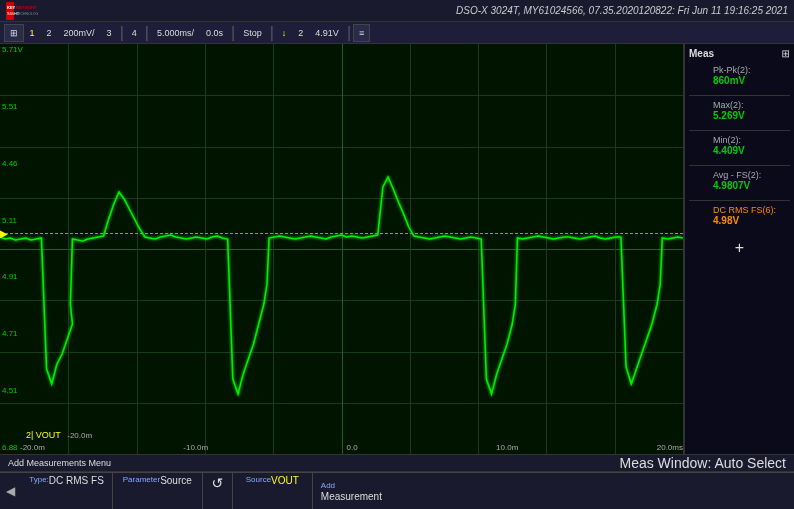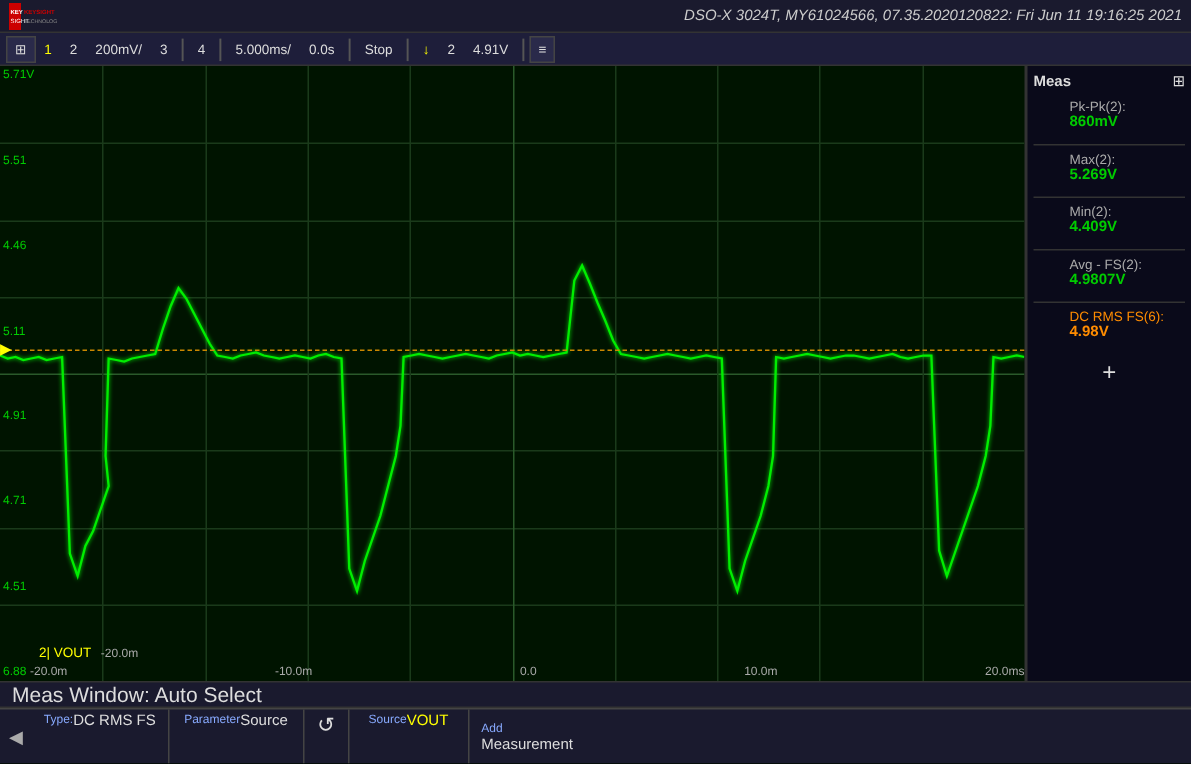--- a/index.html
+++ b/index.html
@@ -458,20 +458,21 @@
       <div class="meas-name" style="color:#ff8c00;">DC RMS FS(6):</div>
       <div class="meas-value highlight">4.98V</div>
     </div>
 
     <div class="meas-add-btn">+</div>
   </div>
 
 </div>
 
 <div id="status-bar">
+  <span class="status-left">Add Measurements Menu</span>
   <span class="status-right">Meas Window: Auto Select</span>
 </div>
 
 <div id="bottom-toolbar">
   <div class="bt-left-arrow">
     <span>◀</span>
   </div>
 
   <div class="bt-section">
     <div class="bt-label">Type:</div>

